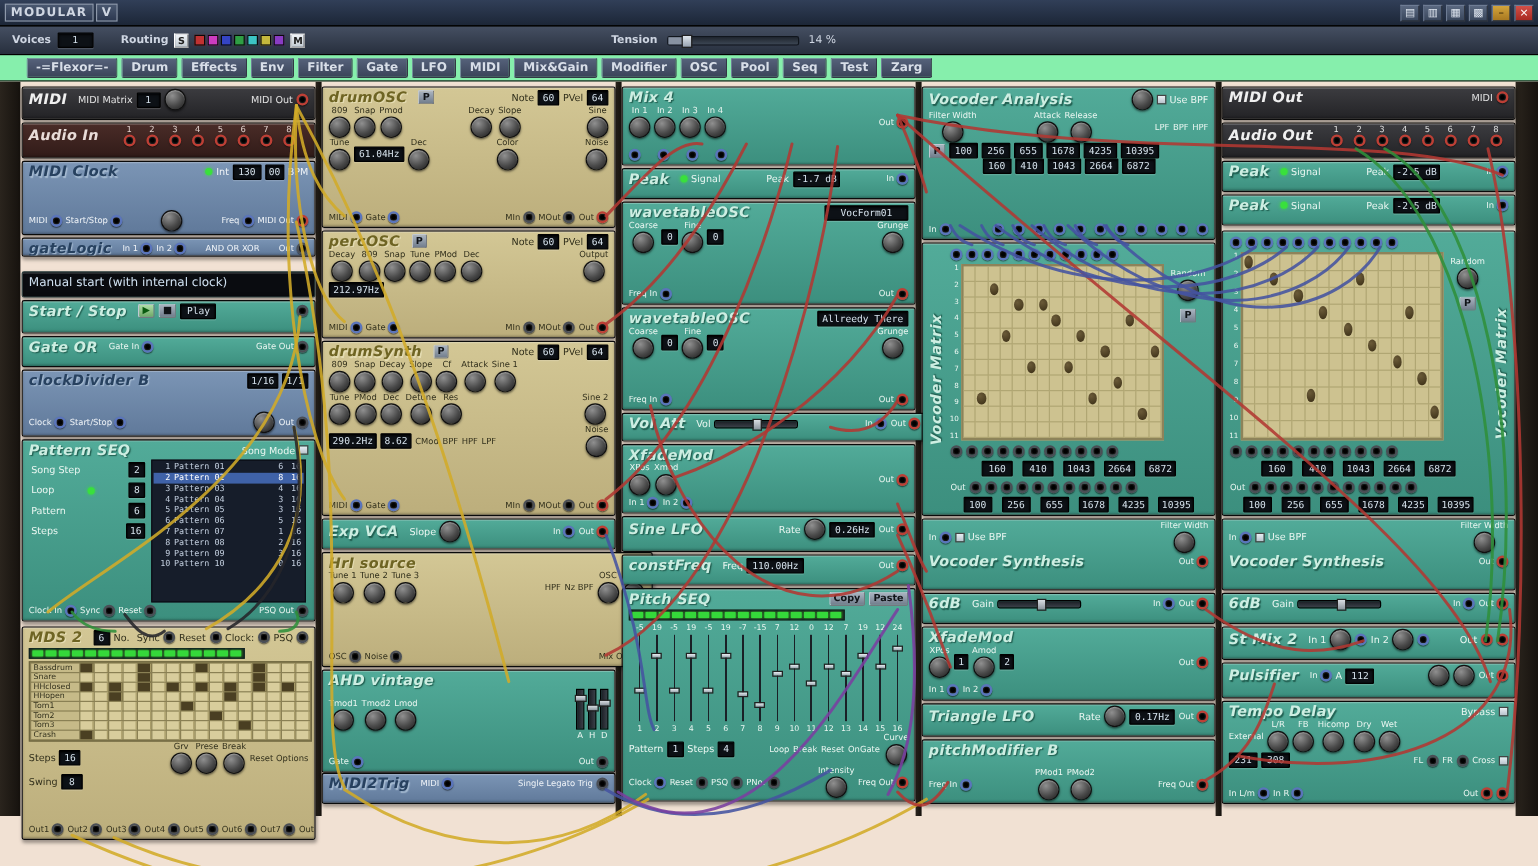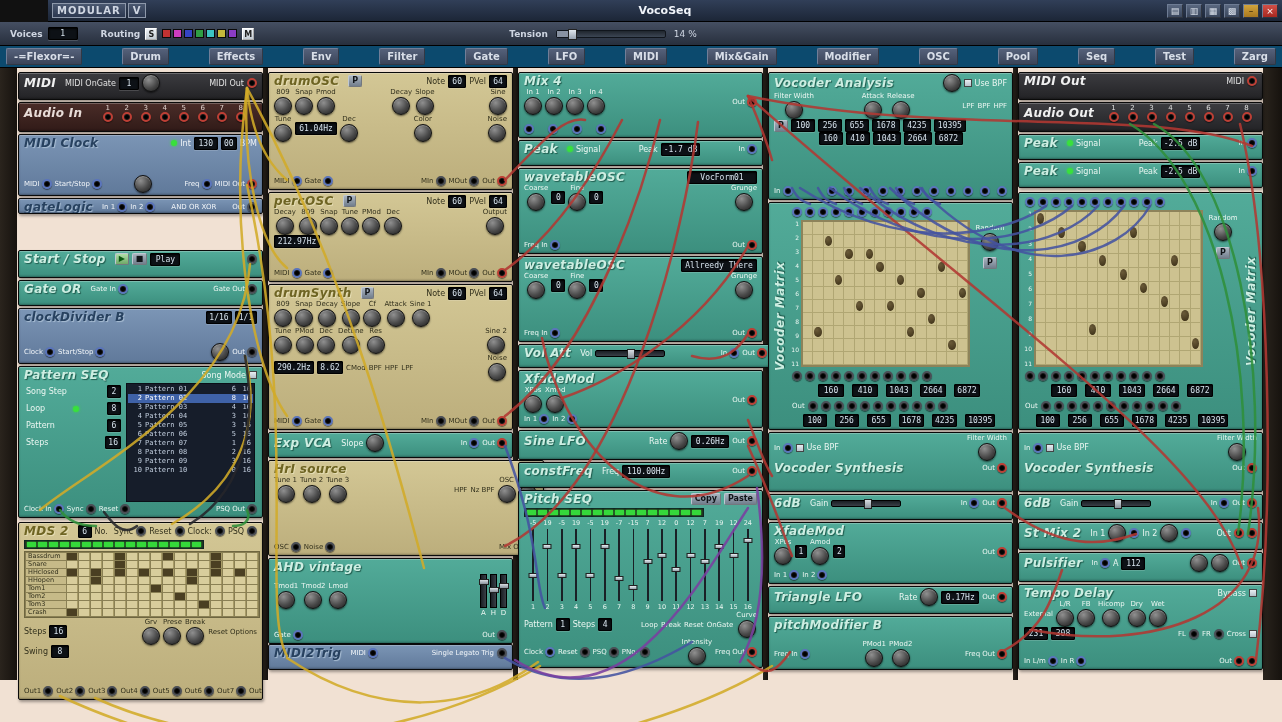--- a/index.html
+++ b/index.html
@@ -1,20 +1,20 @@
 <!DOCTYPE html>
 <html><head>
 <meta charset="utf-8">
 <style>
   *{box-sizing:border-box;margin:0;padding:0;}
   html,body{width:1282px;height:722px;overflow:hidden;background:#111;
     font-family:"DejaVu Sans","Liberation Sans",sans-serif;-webkit-user-select:none;user-select:none;}
   
   .titlebar{height:22px;background:linear-gradient(#313f58,#1c2637);display:flex;align-items:center;
-    padding:0 4px;position:relative;border-bottom:1px solid #000;margin-left:48px;}
+    padding:0 4px;position:relative;border-bottom:1px solid #000;}
   .logo{display:flex;gap:2px;align-items:center;z-index:2;}
   .logom,.logov{font-size:10px;font-weight:bold;letter-spacing:1px;color:#cfd6e2;border:1px solid #8d98aa;
     padding:0 4px;line-height:13px;background:linear-gradient(#4a5870,#2c3850);}
   .wtitle{position:absolute;left:0;right:0;text-align:center;font-size:11px;font-weight:bold;color:#f0f4fa;}
   .winbtns{margin-left:auto;display:flex;gap:3px;z-index:2;}
   .wbtn{width:16px;height:14px;font-size:9px;line-height:13px;text-align:center;color:#dbe2ec;
     background:linear-gradient(#5a6880,#39465c);border:1px outset #6e7c94;cursor:default;}
   .wbtn.min{background:linear-gradient(#d2a43c,#a87820);color:#201400;}
   .wbtn.close{background:linear-gradient(#d25048,#a82820);color:#fff;}
   
@@ -27,21 +27,21 @@
   .rsqs{display:flex;gap:2px;}
   .rsq{width:9px;height:9px;border:1px solid #0a0a0a;display:inline-block;}
   .sbtn{min-width:12px;height:12px;background:linear-gradient(#f0f4f8,#c2cad2);color:#222;font-size:8px;
     font-weight:bold;text-align:center;line-height:11px;border:1px outset #fff;padding:0 1px;}
   .tension-wrap{margin-left:250px;display:flex;align-items:center;gap:8px;}
   .tslider{position:relative;width:110px;height:8px;background:linear-gradient(#20262e,#3c4654);
     border:1px solid #10151c;border-radius:2px;}
   .tfill{position:absolute;left:0;top:0;bottom:0;background:#8892a2;}
   .tthumb{position:absolute;top:-2px;width:9px;height:11px;background:linear-gradient(#e0e6ec,#97a2b0);border:1px solid #222;}
   
-  .tabbar{height:22px;background:#0c4a6e;display:flex;align-items:center;gap:3px;padding:0 6px;border-bottom:1px solid #000;justify-content:space-between;}
+  .tabbar{height:22px;background:#86efac;display:flex;align-items:center;gap:3px;padding:0 22px;border-bottom:1px solid #000;}
   .tab{font-size:10px;font-weight:bold;color:#d8dee8;background:linear-gradient(#55617a,#3a4459);
     border:1px outset #717e98;padding:1px 7px;border-radius:2px;white-space:nowrap;line-height:13px;}
   
   #canvas{position:relative;width:1282px;height:654px;background:#f1e1d3;overflow:hidden;}
   .rail{position:absolute;top:0;height:612px;background:linear-gradient(90deg,#2a241d,#16120e);}
   #cablesvg{position:absolute;left:0;top:0;z-index:6;pointer-events:none;}
   
   .module{position:absolute;z-index:2;border:1px solid #0a0a0a;border-radius:2px;display:flex;flex-direction:column;
     box-shadow:inset 0 1px 0 rgba(255,255,255,.25),inset 0 -1px 2px rgba(0,0,0,.3),1px 2px 3px rgba(0,0,0,.35);
     overflow:hidden;padding:1px 3px;}
@@ -127,21 +127,20 @@
   .mxright{display:flex;flex-direction:column;align-items:center;gap:6px;width:36px;padding-top:4px;}
 </style>
 </head>
 <body>
 
 <div class="titlebar">
   <div class="logo">
     <span class="logom">MODULAR</span>
     <span class="logov">V</span>
   </div>
-  <div class="wtitle">VocoSeq</div>
   <div class="winbtns">
     <span class="wbtn">▤</span>
     <span class="wbtn">▥</span>
     <span class="wbtn">▦</span>
     <span class="wbtn">▩</span>
     <span class="wbtn min">–</span>
     <span class="wbtn close">×</span>
   </div>
 </div>
 
@@ -191,21 +190,21 @@
 <div id="canvas">
   <div class="rail" style="left:0;width:17px"></div>
   <div class="rail" style="left:263px;width:5px"></div>
   <div class="rail" style="left:513px;width:5px"></div>
   <div class="rail" style="left:763px;width:5px"></div>
   <div class="rail" style="left:1013px;width:5px"></div>
   <div class="rail" style="left:1263px;width:19px"></div>
 <div class="module m-dark" style="left: 18px; top: 4px; width: 245px; height: 28px;">
       <div class="row hdr">
         <span class="mtitle">MIDI</span>
-        <span class="lbl">MIDI OnGate</span>
+        <span class="lbl">MIDI Matrix</span>
         <span class="disp" style="min-width: 20px;">1</span>
         <div class="knob"></div>
         <span class="sp"></span>
         <span class="lbl">MIDI Out</span>
         <span class="jackwrap">
           <span class="jack j-red"></span>
         </span>
       </div>
     </div>
     <div class="module m-darkred" style="left: 18px; top: 34px; width: 245px; height: 30px;">
@@ -292,20 +291,25 @@
           <span class="jlbl">In 2</span>
           <span class="jack j-blue"></span>
         </span>
         <span class="sp"></span>
         <span class="lbl" style="font-size: 7px;">AND OR XOR</span>
         <span class="sp"></span>
         <span class="jackwrap">
           <span class="jlbl">Out</span>
           <span class="jack j-dark"></span>
         </span>
+      </div>
+    </div>
+    <div class="module m-black" style="left: 18px; top: 158px; width: 245px; height: 22px;">
+      <div class="row hdr">
+        <span class="lbl" style="font-size: 10px;">Manual start (with internal clock)</span>
       </div>
     </div>
     <div class="module m-teal" style="left: 18px; top: 182px; width: 245px; height: 28px;">
       <div class="row hdr">
         <span class="mtitle">Start / Stop</span>
         <span class="btn3d green">▶</span>
         <span class="btn3d">■</span>
         <span class="disp" style="min-width: 30px;">Play</span>
         <span class="sp"></span>
         <span class="jackwrap">

